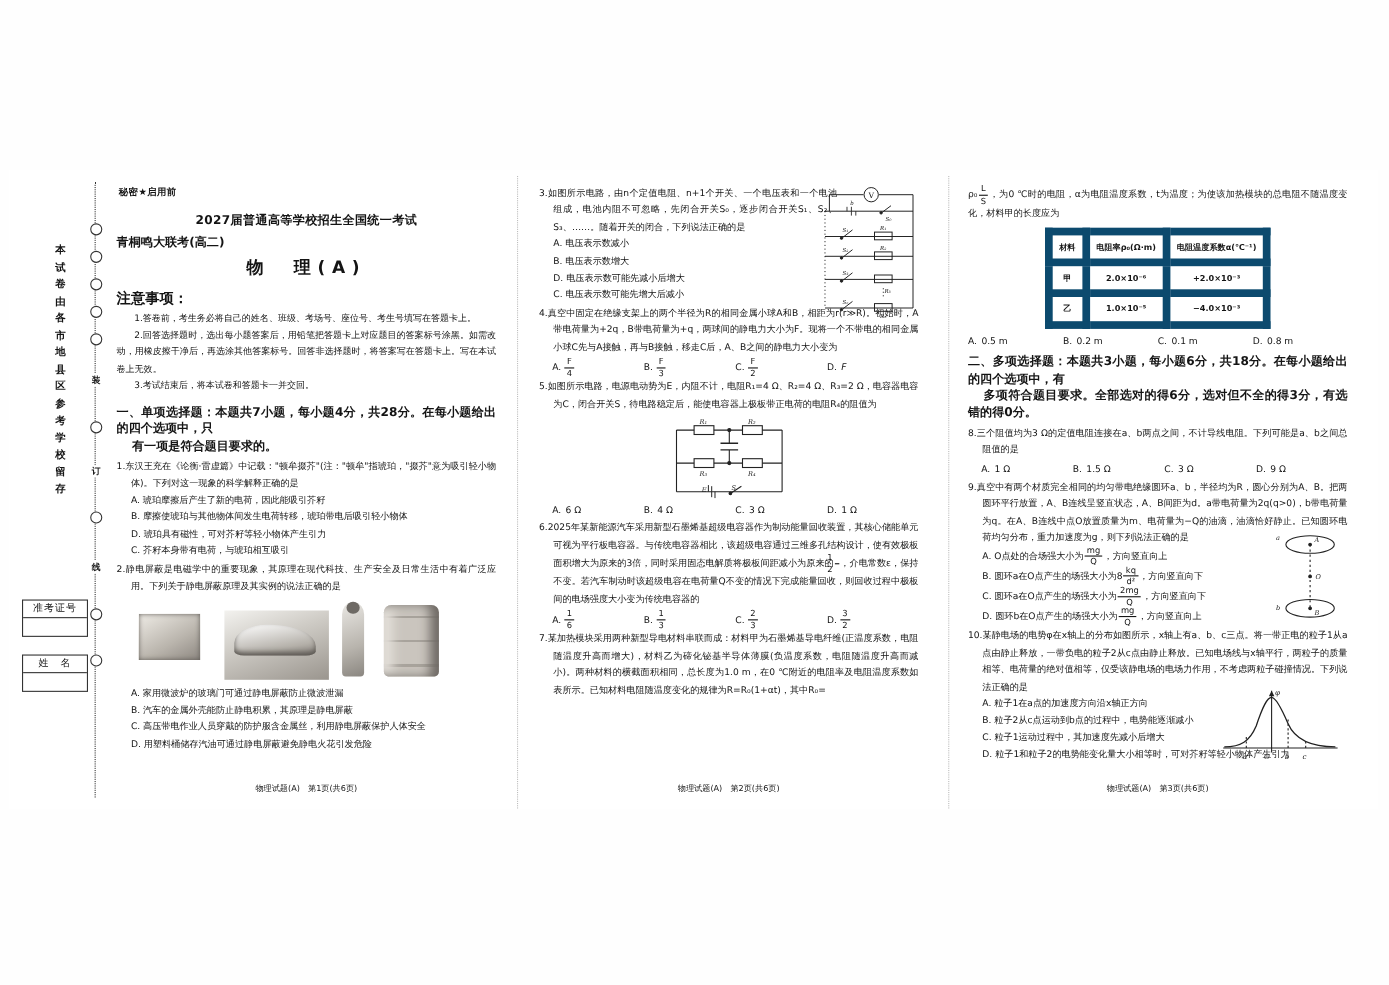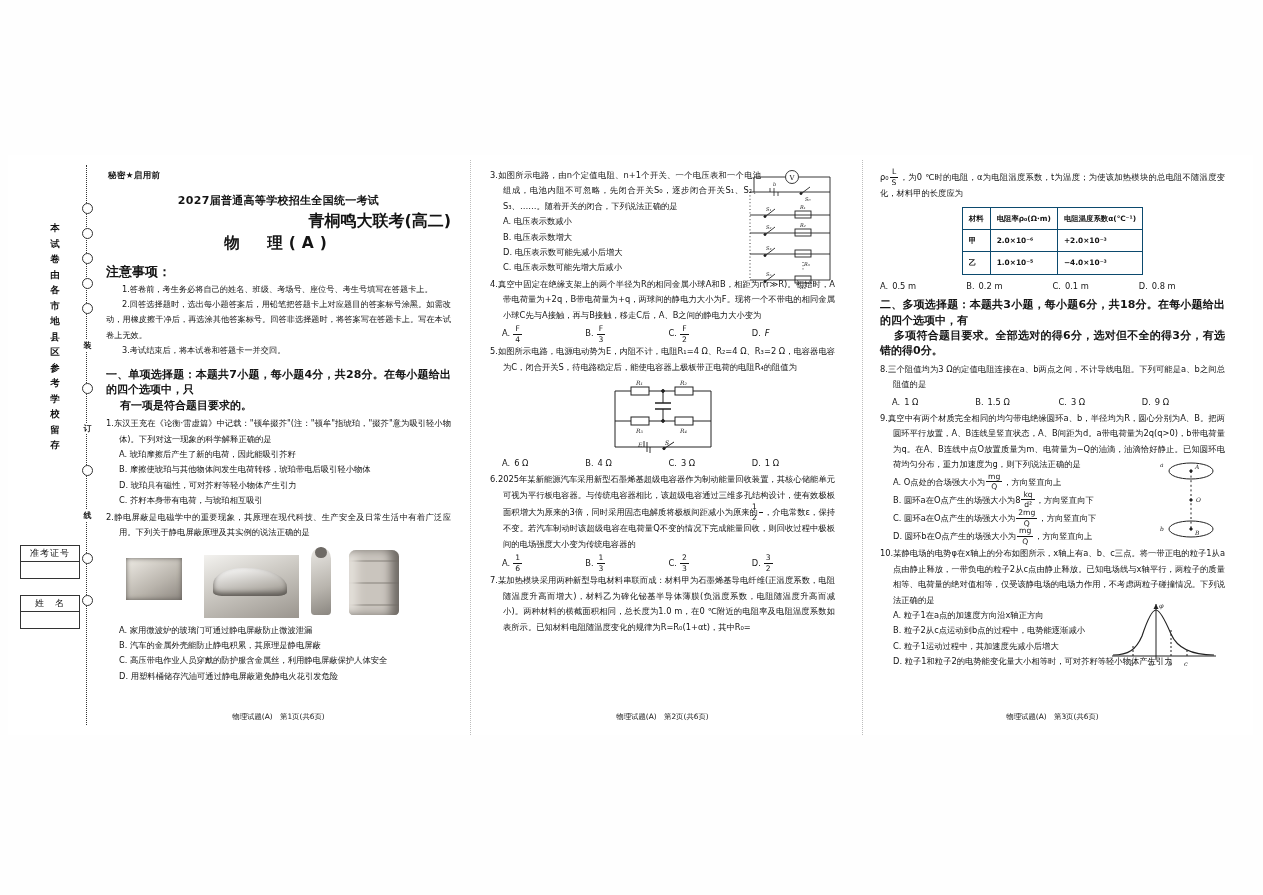--- a/index.html
+++ b/index.html
@@ -56,21 +56,21 @@
   .col2{left:490px;}
   .col3{left:880px;}
   .vsep{
     position:absolute;top:160px;height:575px;width:0;border-left:1px dotted #bdbdbd;
   }
   .vsep1{left:470px;}
   .vsep2{left:862px;}
   
   .secret{font-size:8.5px;font-weight:bold;margin:0 0 10px 2px;letter-spacing:.4px;}
   .title1{font-size:11px;font-weight:bold;text-align:center;letter-spacing:.3px;margin:0 0 4px 0;}
-  .title2{font-size:16px;font-weight:bold;text-align:right;margin:0 0 8px 0;}
+  .title2{font-size:11px;font-weight:bold;text-align:left;margin:0 0 8px 0;}
   .subject{font-size:15.5px;font-weight:bold;text-align:center;letter-spacing:6px;margin:0 0 12px 0;}
   .notice-h{font-size:13px;font-weight:bold;margin:0 0 3px 0;}
   .notice-p{font-size:8.2px;line-height:15.2px;text-indent:16px;margin:0;text-align:justify;}
   .sec-head{font-size:11px;font-weight:bold;line-height:15.4px;margin:9px 0 3px 0;text-align:justify;}
   .sec-head .ind{display:block;text-indent:14px;}
   .q{margin:0 0 1px 0;text-align:justify;line-height:15.4px;}
   .q-body{display:block;text-indent:0;padding-left:13px;text-indent:-13px;}
   .opt{padding-left:13px;line-height:15.4px;margin:0;}
   .opt-row{display:flex;padding-left:12px;margin:2px 0 1px 0;}
   .opt-row>div{width:25%;display:flex;align-items:center;gap:2px;}
@@ -108,21 +108,21 @@
       border-radius:14% 14% 8% 8%/10% 10% 7% 7%;
       background:repeating-linear-gradient(180deg,#cac5be 0 10px,#a8a39c 10px 12px,#cac5be 12px 22px);
       box-shadow:inset -8px 0 10px #6f6a65,inset 8px 0 10px #e4e0da;}
   svg{display:block;}
   .fig-wrap{display:flex;justify-content:center;margin:4px 0 3px 0;}
   .fig-right{position:absolute;}
   table.mat{
     border-collapse:collapse;margin:5px auto 4px auto;font-size:7.4px;
   }
   table.mat th,table.mat td{
-    border:1px solid #0c4a6e;padding:3px 6px;font-weight:bold;
+    border:7px solid #0c4a6e;padding:3px 6px;text-align:center;font-weight:bold;
     color:#141414;
   }
   table.mat td{font-weight:bold;}
 </style>
 </head>
 <body>
 
 <div class="page">
   <div class="sheet"></div>
 

